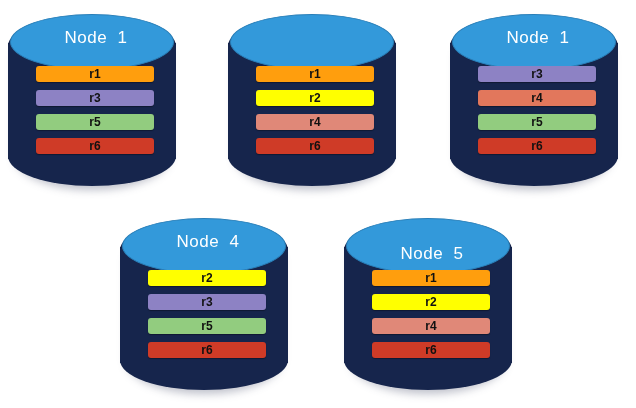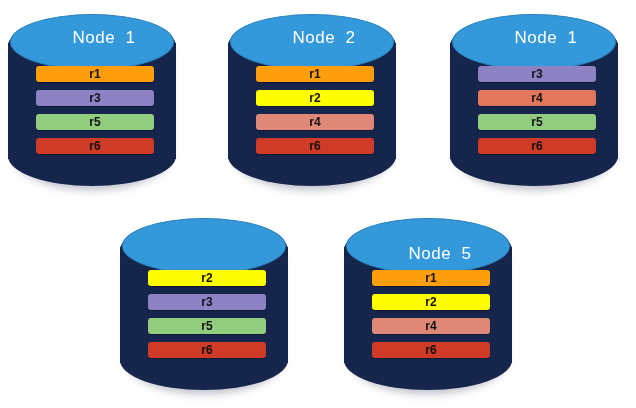--- a/index.html
+++ b/index.html
@@ -69,21 +69,21 @@
     width: 164px;
     height: 56px;
     border-radius: 82px / 28px;
     background: #3399DA;
     border: 1px solid #2A7FB8;
     box-sizing: border-box;
   }
 
   .node-label {
     position: absolute;
-    left: 12px;
+    left: 4px;
     top: 20px;
     width: 168px;
     text-align: center;
     color: #ffffff;
     font-size: 17px;
     font-weight: 400;
     letter-spacing: 0.5px;
     white-space: pre;
   }
 
@@ -140,21 +140,20 @@
         <span class="replica-label" style="color: rgb(17, 17, 17);">r6</span>
       </div>
     </div>
   </div>
 
   <div class="node" style="left:228px; top:8px;">
     <div class="cyl-shadow"></div>
     <div class="cyl-body" style="background: rgb(22, 37, 76);"></div>
     <div class="cyl-mid" style="background: rgb(22, 37, 76);"></div>
     <div class="cyl-top" style="background: rgb(51, 153, 218);"></div>
-    <div class="node-label" style="color: rgb(255, 255, 255);">Node  2</div>
     <div class="replicas">
       <div class="replica" style="background: rgb(255, 158, 13);">
         <span class="replica-label" style="color: rgb(17, 17, 17);">r1</span>
       </div>
       <div class="replica" style="background: rgb(255, 255, 0);">
         <span class="replica-label" style="color: rgb(17, 17, 17);">r2</span>
       </div>
       <div class="replica" style="background: rgb(224, 136, 120);">
         <span class="replica-label" style="color: rgb(17, 17, 17);">r4</span>
       </div>
@@ -184,20 +183,21 @@
         <span class="replica-label" style="color: rgb(17, 17, 17);">r6</span>
       </div>
     </div>
   </div>
 
   <div class="node" style="left:120px; top:212px;">
     <div class="cyl-shadow"></div>
     <div class="cyl-body" style="background: rgb(22, 37, 76);"></div>
     <div class="cyl-mid" style="background: rgb(22, 37, 76);"></div>
     <div class="cyl-top" style="background: rgb(51, 153, 218);"></div>
+    <div class="node-label" style="color: rgb(255, 255, 255);">Node  4</div>
     <div class="replicas">
       <div class="replica" style="background: rgb(255, 255, 0);">
         <span class="replica-label" style="color: rgb(17, 17, 17);">r2</span>
       </div>
       <div class="replica" style="background: rgb(141, 130, 196);">
         <span class="replica-label" style="color: rgb(17, 17, 17);">r3</span>
       </div>
       <div class="replica" style="background: rgb(146, 204, 127);">
         <span class="replica-label" style="color: rgb(17, 17, 17);">r5</span>
       </div>

